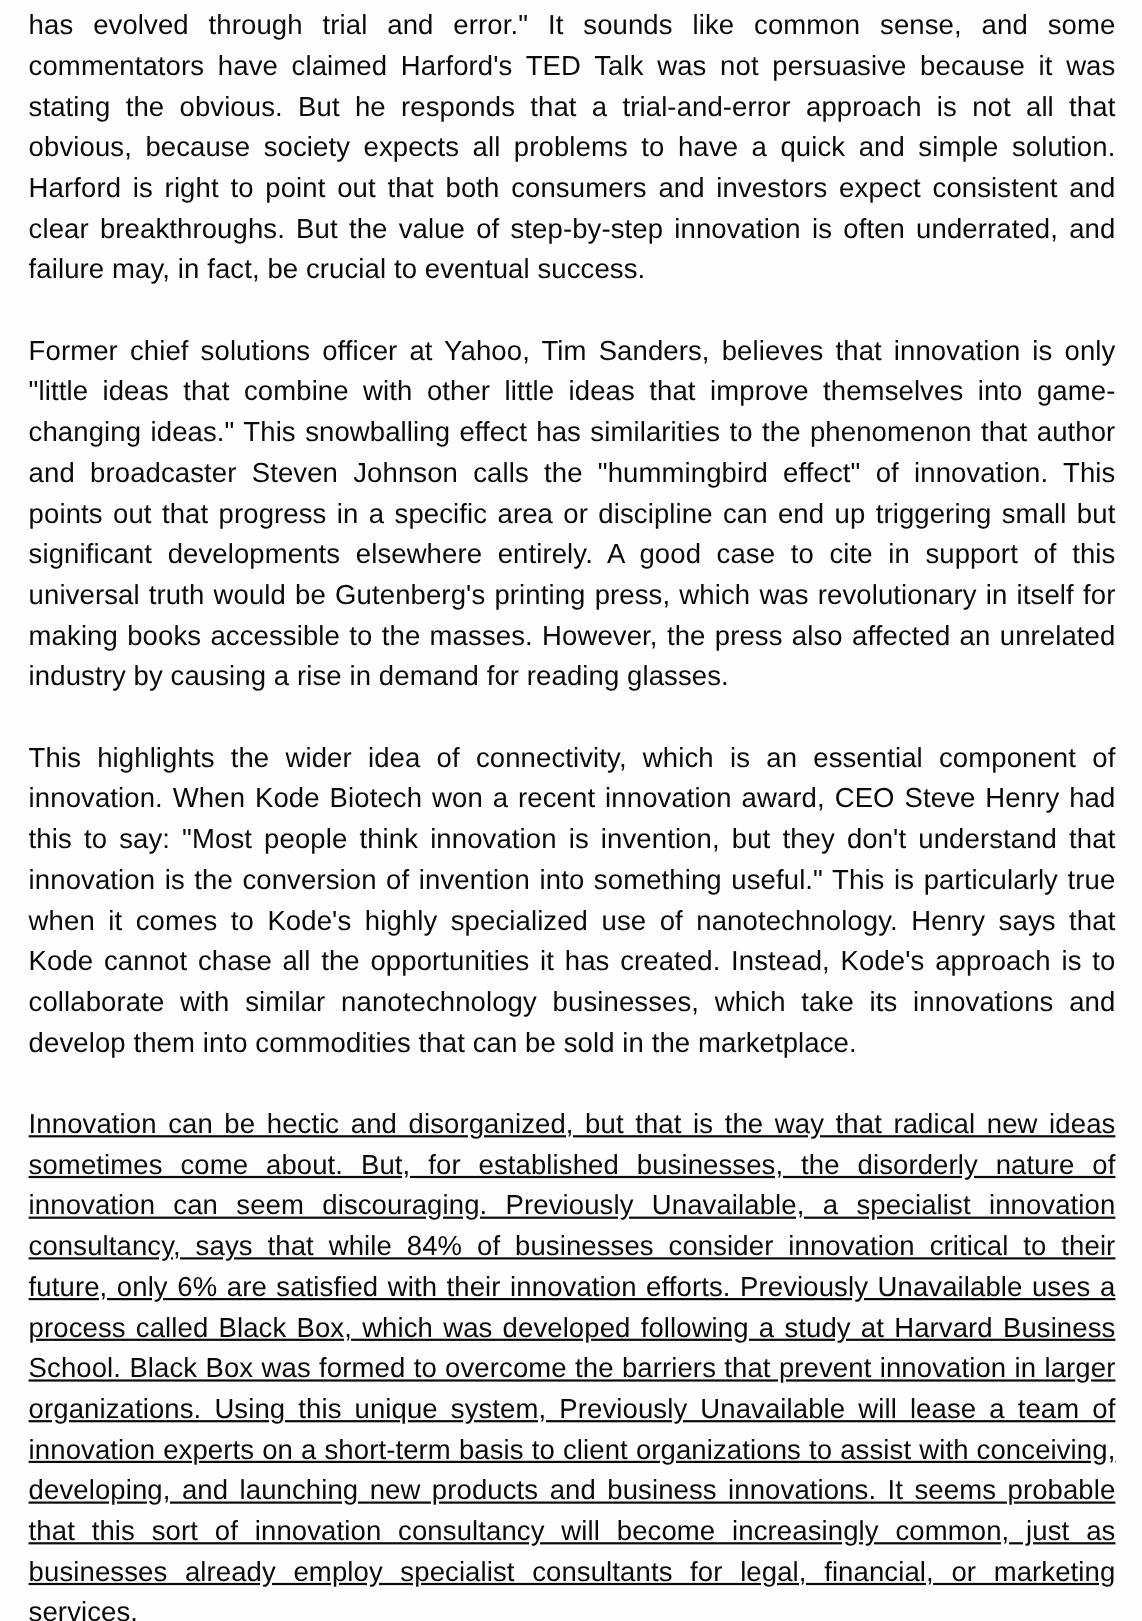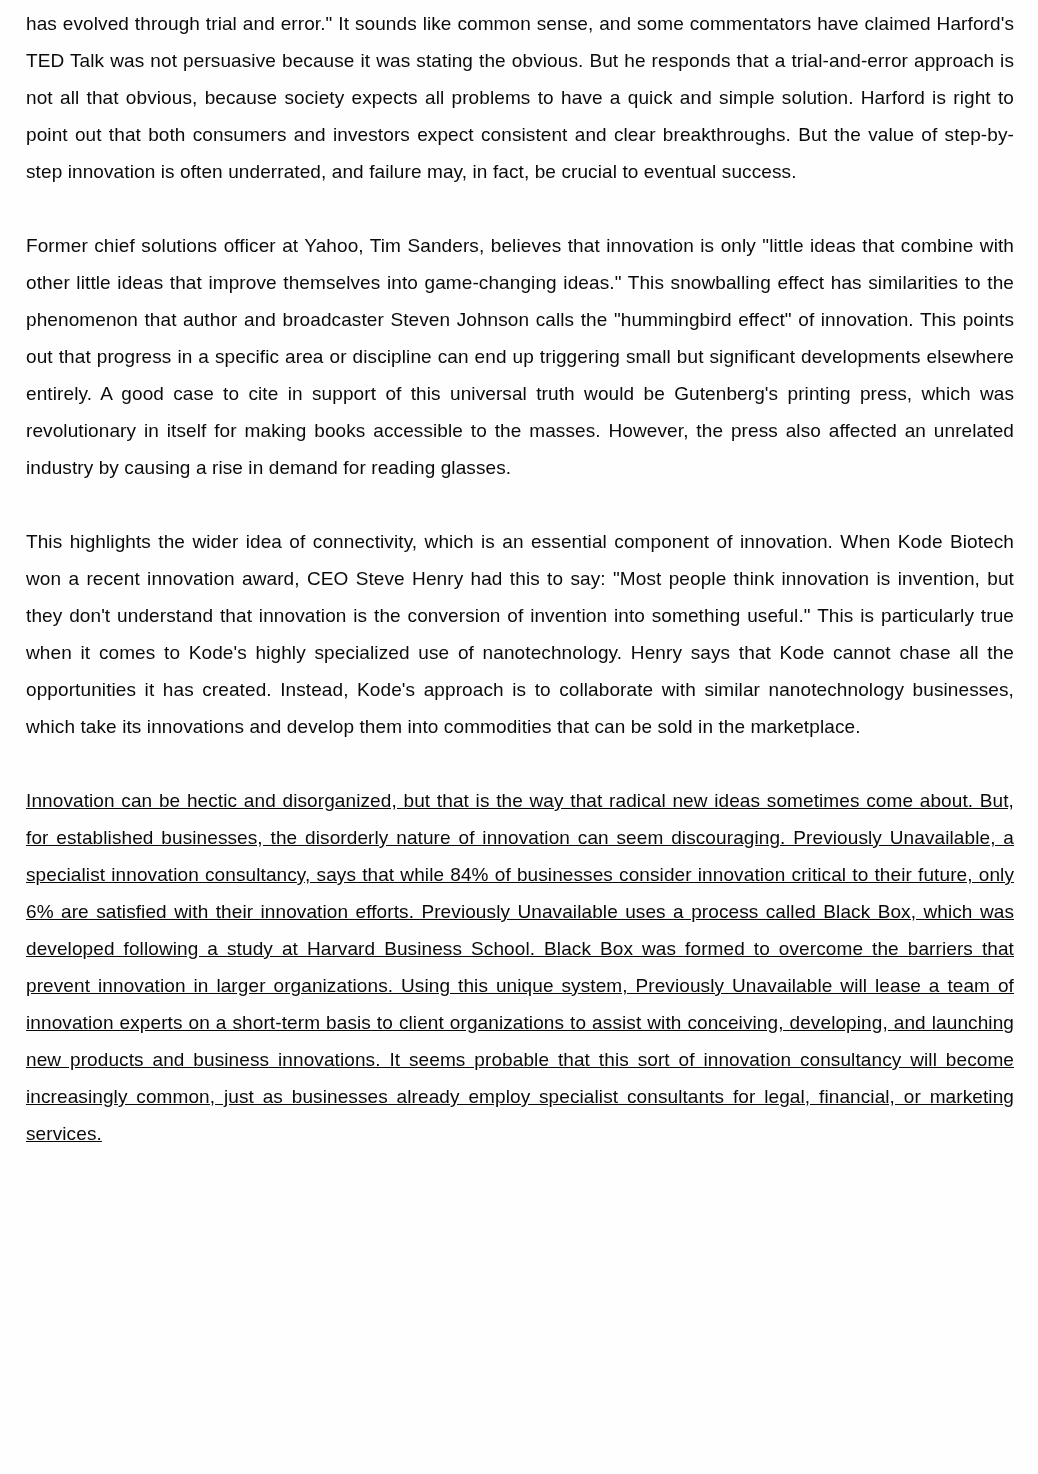--- a/index.html
+++ b/index.html
@@ -15,21 +15,21 @@
   }
   .page {
     box-sizing: border-box;
     width: 1038px;
     height: 1474px;
     padding: 5px 24px 0 26px;
     background: #fefefe;
   }
   .para {
     margin: 0 0 37px 0;
-    font-size: 19px;
+    font-size: 25px;
     line-height: 37px;
     color: #0a0a0a;
     text-align: justify;
     text-justify: inter-word;
     letter-spacing: 0.1px;
     -webkit-font-smoothing: antialiased;
   }
   .para:last-child {
     margin-bottom: 3px;
     text-decoration: underline;

